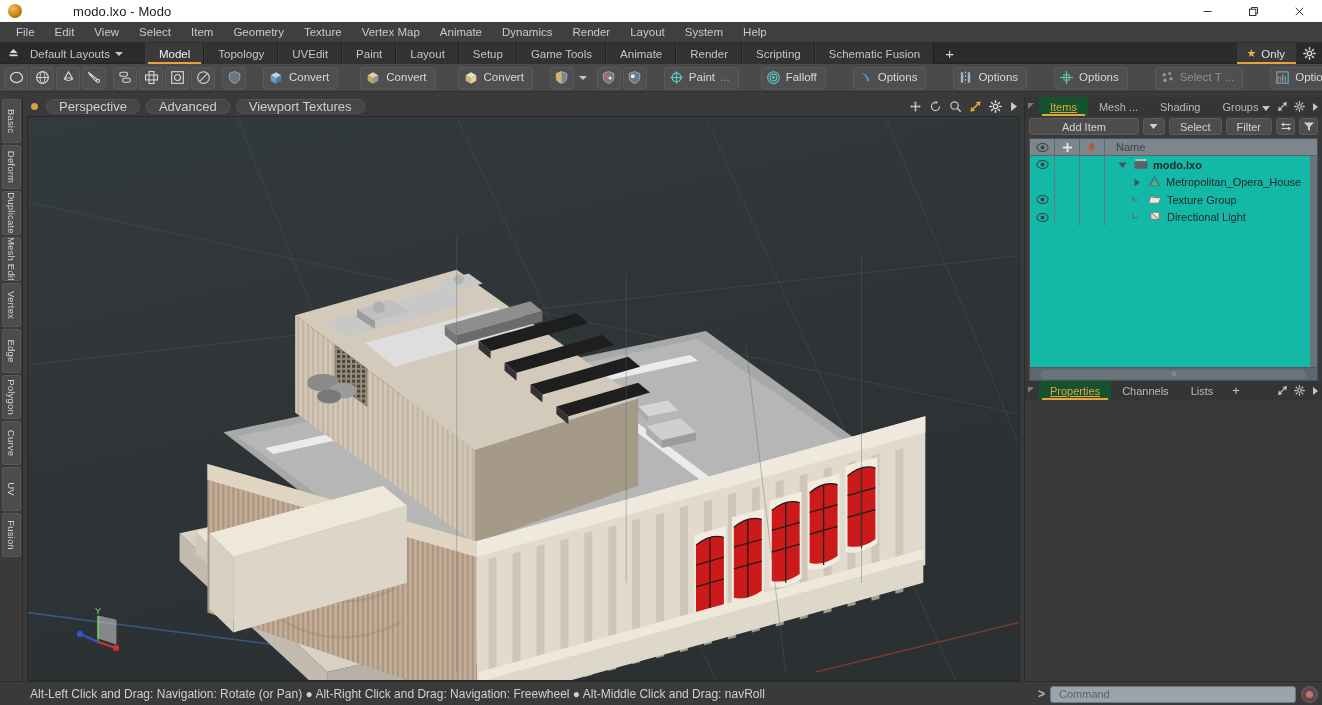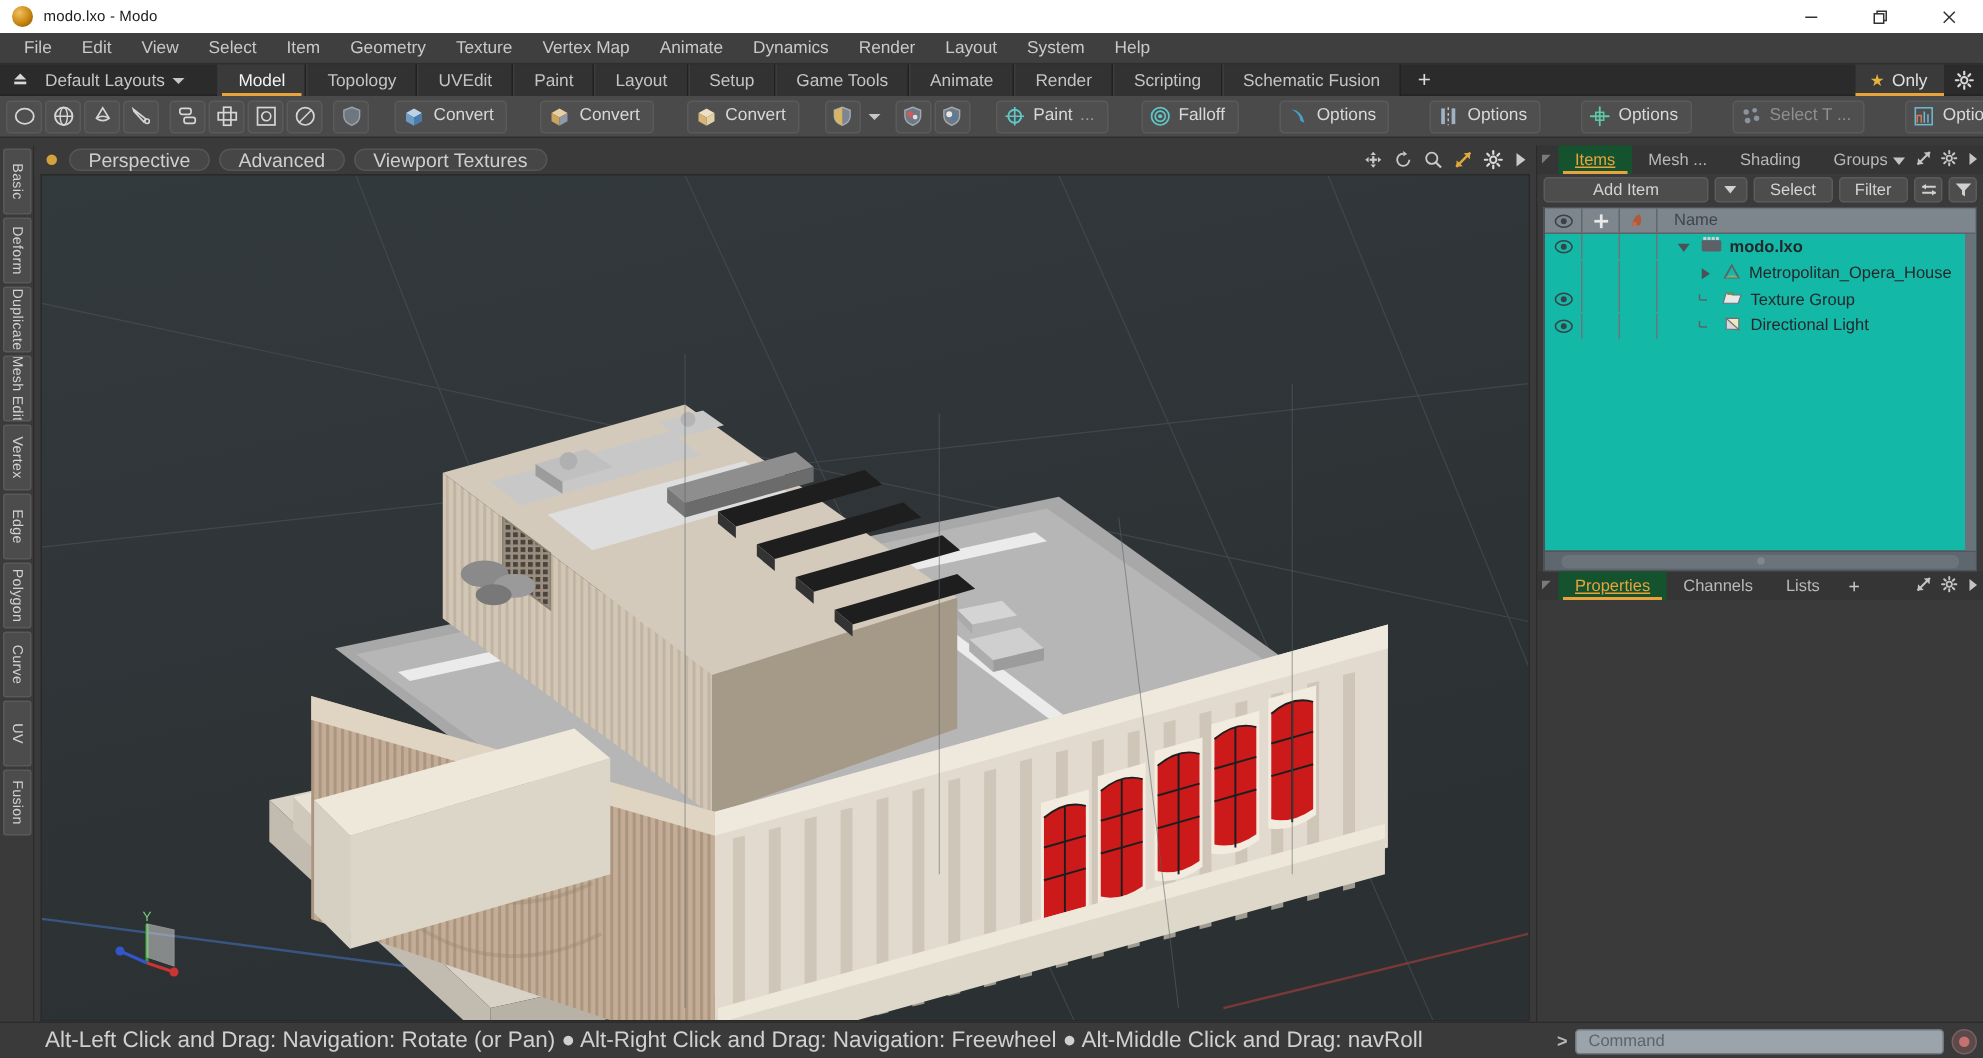--- a/index.html
+++ b/index.html
@@ -15,21 +15,21 @@
   
   .titlebar {
     height: 22px; background: #ffffff; display: flex; align-items: center;
     padding-left: 8px; position: relative;
   }
   .title-icon {
     width: 14px; height: 14px; border-radius: 50%;
     background: radial-gradient(circle at 35% 32%, #f0c060 0%, #c8860e 55%, #7a4d05 100%);
     margin-right: 7px; flex: 0 0 auto;
   }
-  .title-text { font-size: 10px; color: #1b1b1b; letter-spacing: .1px; }
+  .title-text { font-size: 13px; color: #1b1b1b; letter-spacing: .1px; margin-left: 44px; }
   .win-controls { position: absolute; right: 0; top: 0; height: 22px; display: flex; }
   .win-btn {
     width: 46px; height: 22px; display: flex; align-items: center; justify-content: center;
     color: #333; font-size: 12px; line-height: 1;
   }
   .win-btn svg { display: block; }
 
   
   .menubar {
     height: 21px; background: #3f3f3f; display: flex; align-items: center;
@@ -143,21 +143,21 @@
   }
   .vp-info .noitems { color: #e0a93c; }
   .axis-gizmo { position: absolute; left: 46px; bottom: 22px; width: 56px; height: 56px; }
 
   
   .statusbar {
     position: absolute; left: 0; right: 0; bottom: 0; height: 24px;
     background: #3a3a3a; display: flex; align-items: center; border-top: 1px solid #2c2c2c;
   }
   .status-text {
-    font-size: 15px; color: #d0d0d0; padding-left: 30px; white-space: nowrap;
+    font-size: 12px; color: #d0d0d0; padding-left: 30px; white-space: nowrap;
   }
   .status-right {
     position: absolute; right: 4px; top: 0; height: 24px; display: flex; align-items: center; gap: 5px;
   }
   .cmd-prompt { color: #b9b9b9; font-size: 12px; font-weight: bold; }
   .cmd-input {
     width: 246px; height: 17px; background: #9ba3ab; border: 1px solid #6f7880;
     border-radius: 3px; color: #3c4249; font-size: 11px; padding: 0 8px; outline: none;
   }
   .cmd-input::placeholder { color: #5d646b; }

